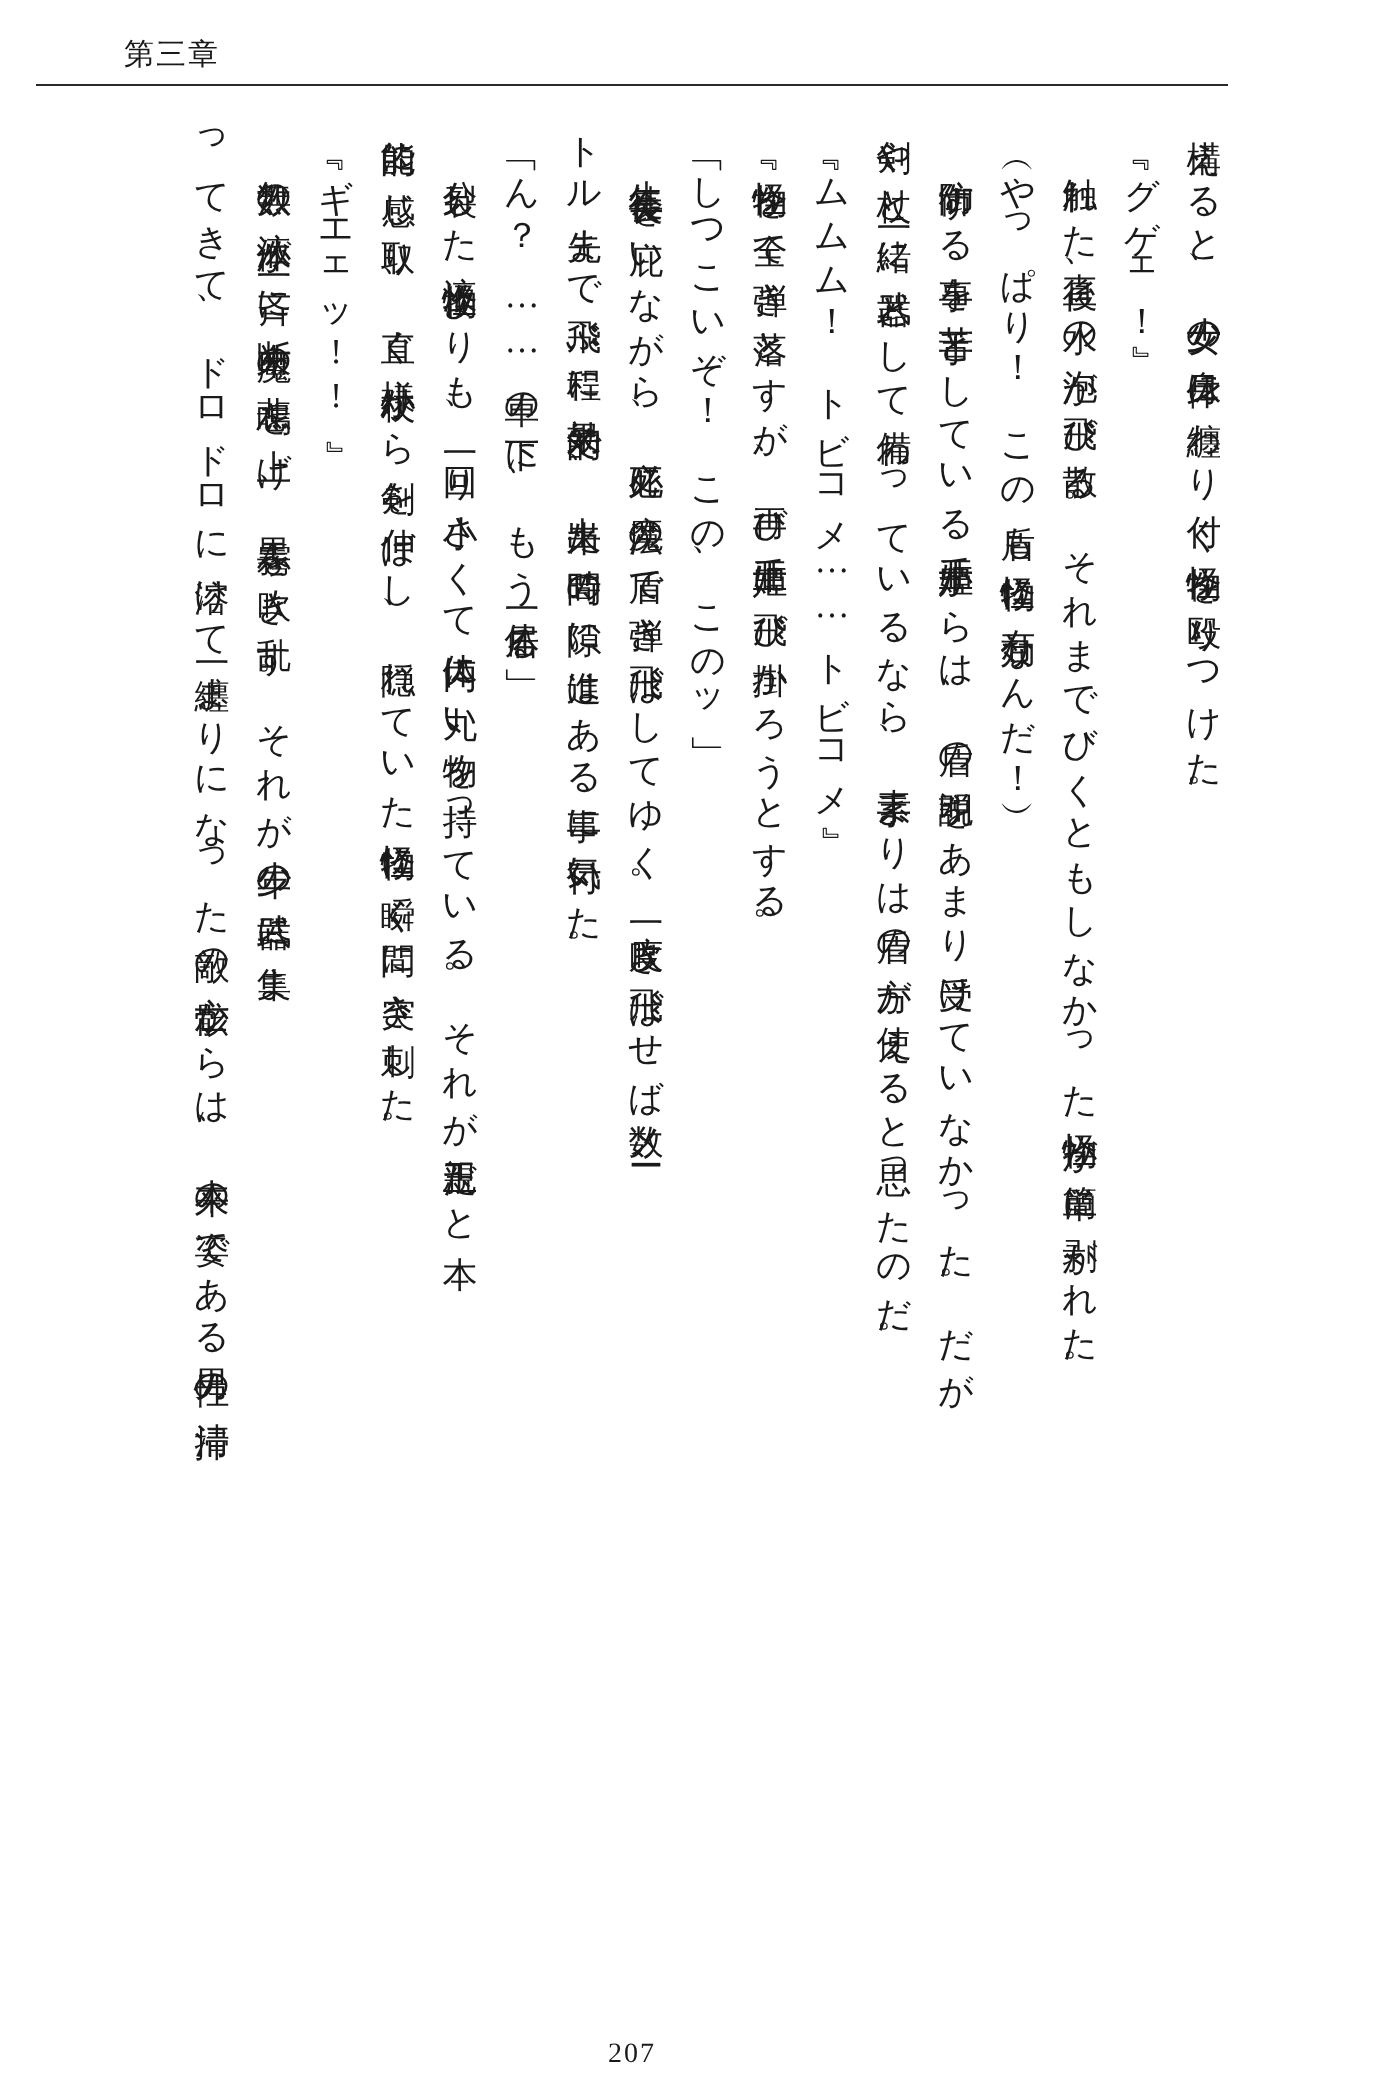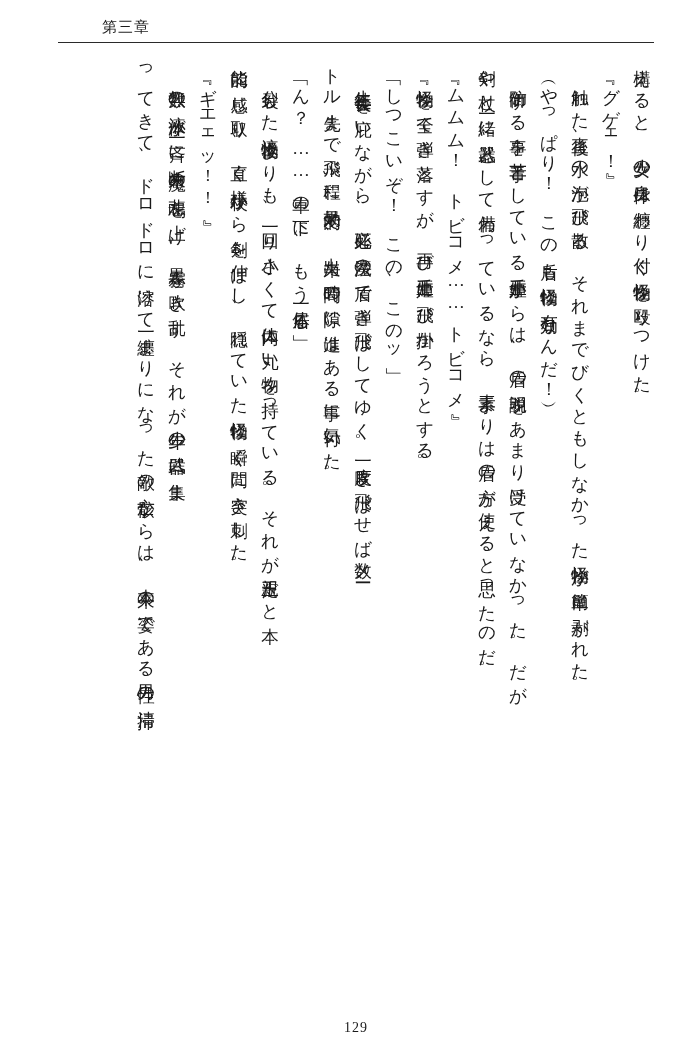--- a/index.html
+++ b/index.html
@@ -15,21 +15,20 @@
     color: #1a1a1a;
     overflow: hidden;
   }
 
   .page {
     position: absolute;
     inset: 0;
     width: 632px;
     height: 1050px;
     box-sizing: border-box;
-    margin-left: 40px;
   }
 
   
   .header {
     position: absolute;
     top: 10px;
     left: 0;
     right: 0;
     height: 34px;
     display: flex;
@@ -127,14 +126,14 @@
     <div class="vline">　生徒会長を庇いながら、必死に魔法の盾で弾き飛ばしてゆく。一度吹き飛ばせば数メー</div>
     <div class="vline">トル先まで飛ぶ程に効果的で、出来た時間の隙に進はある事に気付いた。</div>
     <div class="vline indent">「ん？　……車の下に、もう一体居る」</div>
     <div class="vline">　分裂した液怪物よりも、一回り小さくて体内に丸い物を持っている。それが親玉だと本</div>
     <div class="vline">能的に感じ取り、直ぐ様小杖から剣を伸ばし、隠れていた怪物に瞬く間に突き刺した。</div>
     <div class="vline indent">『ギエェッ!!』</div>
     <div class="vline">　無数の液体が一斉に断末魔の悲鳴を上げ、黒霧を吹き乱す。それが少年の武器に集ま</div>
     <div class="vline">ってきて、ドロドロに溶けて一纏まりになった敵の亡骸からは、本来の姿である男性の清掃</div>
   </div>
 
-  <div class="folio">129</div>
+  <div class="folio">207</div>
 </div>
 
 </body></html>

